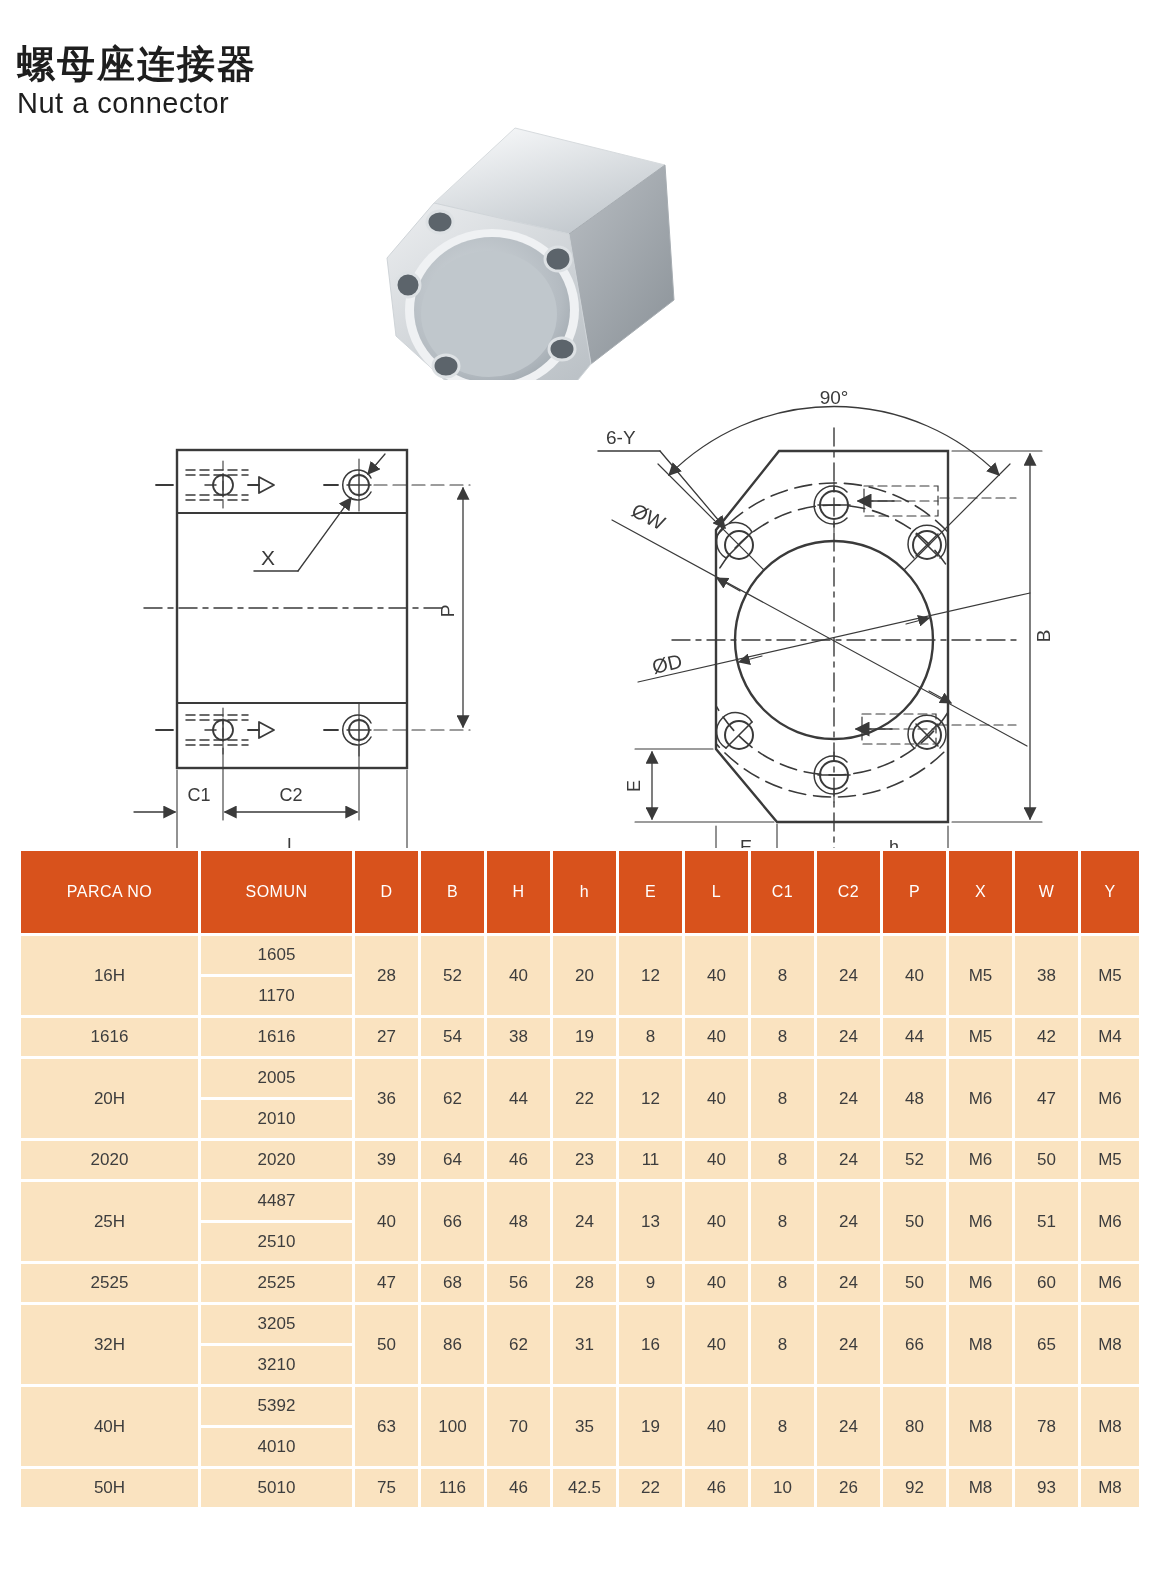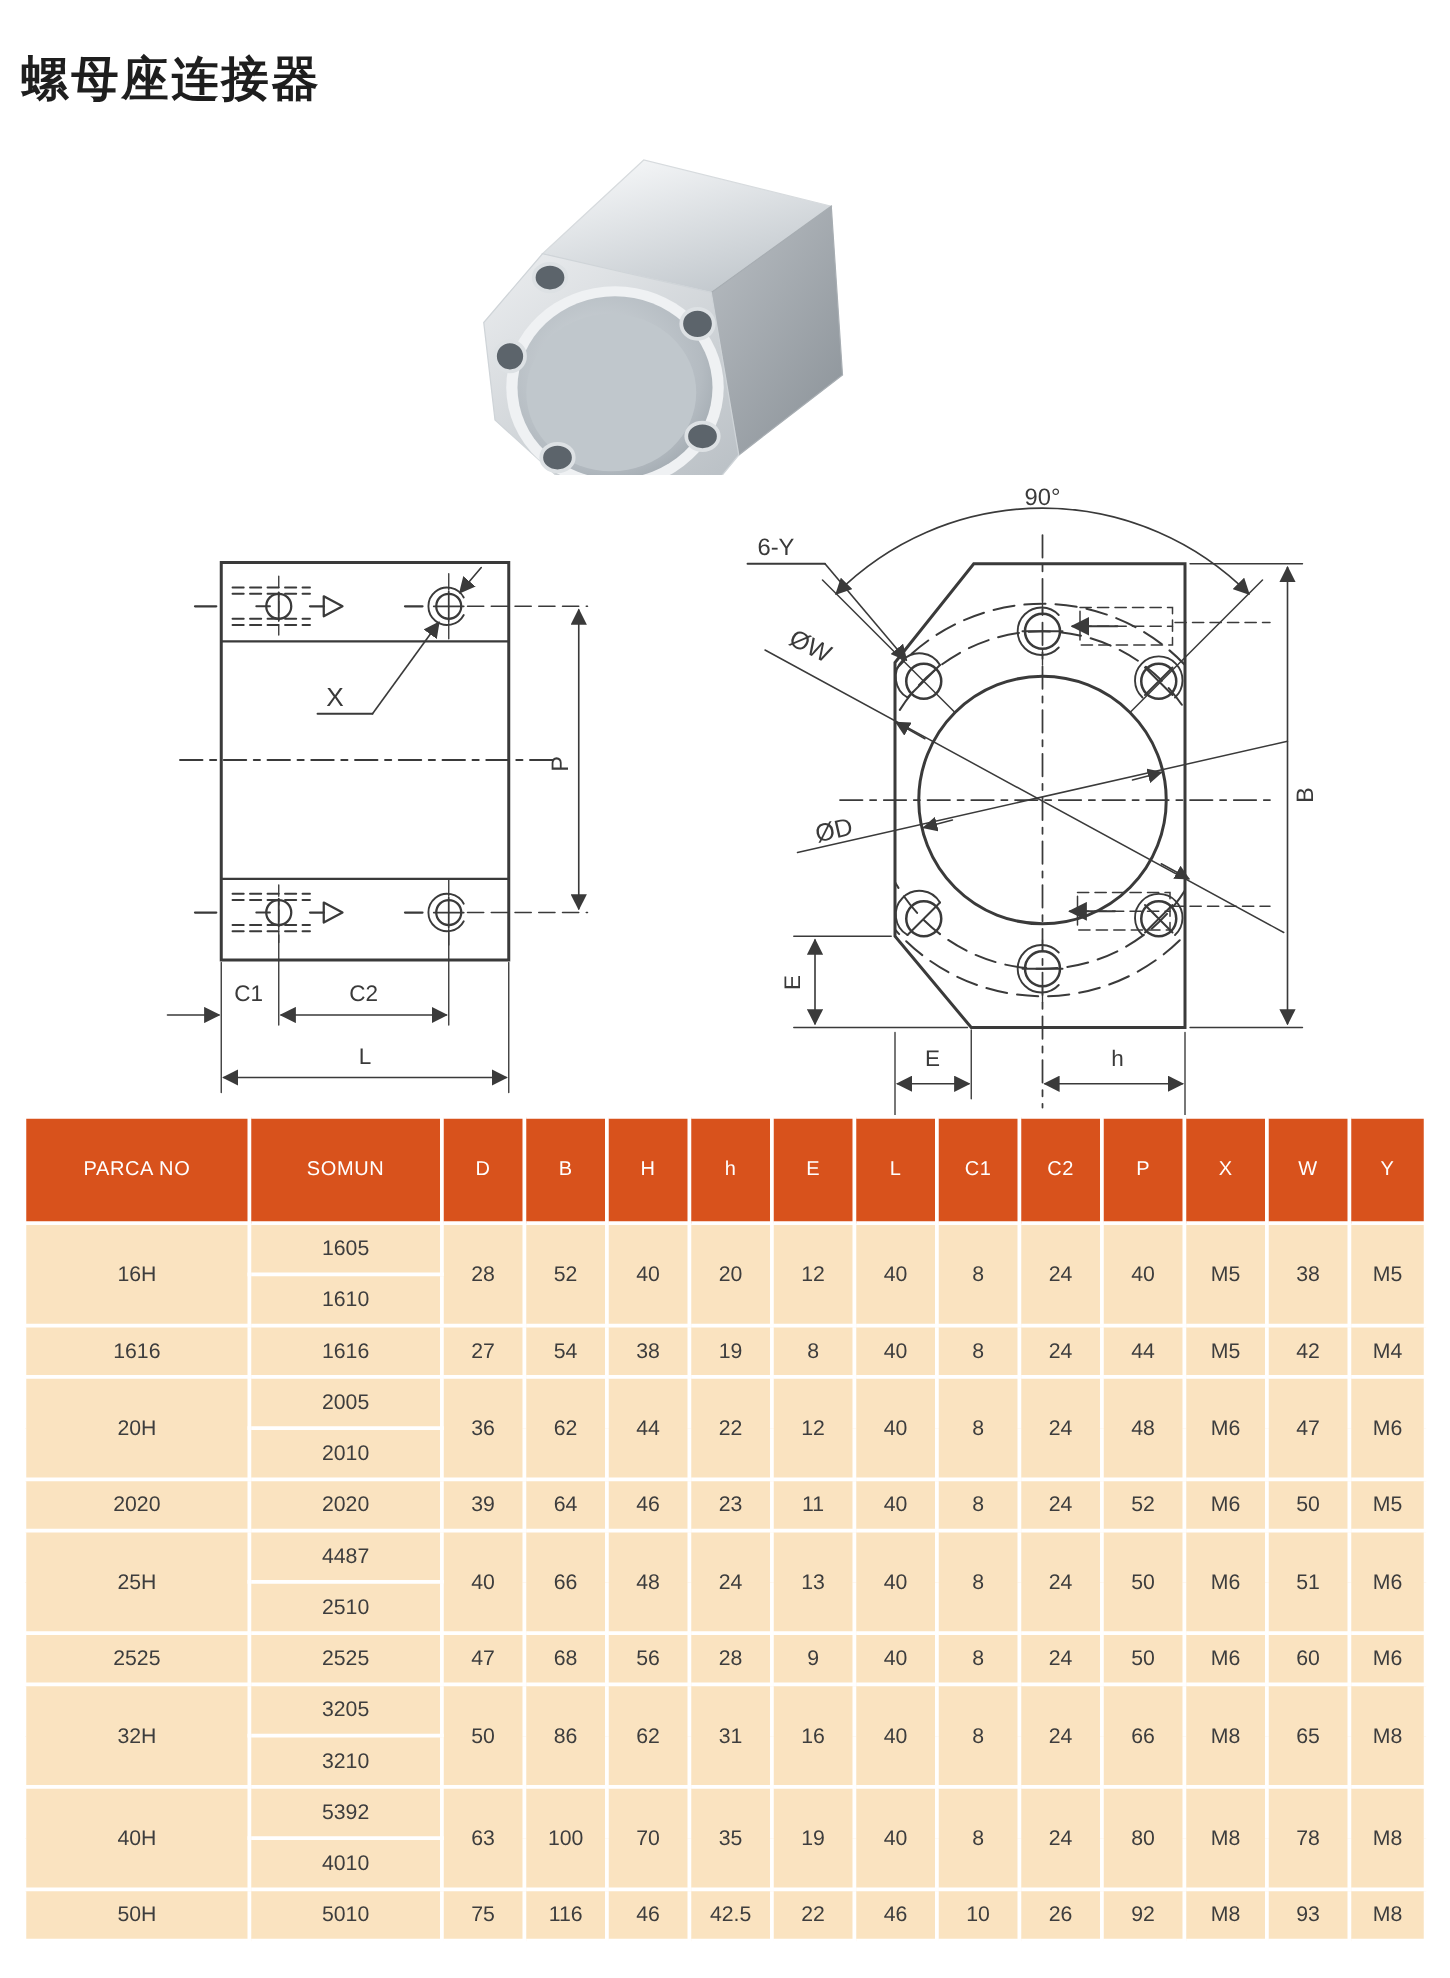--- a/index.html
+++ b/index.html
@@ -6,35 +6,36 @@
   #page{position:relative;width:1160px;height:1582px;background:#ffffff;overflow:hidden;
         font-family:"Liberation Sans", sans-serif;color:#333;}
   
   #title-block{position:absolute;left:17px;top:44px;}
   #title-zh{font-size:38px;font-weight:bold;color:#1e1e1e;letter-spacing:2px;line-height:1.1;}
   #title-en{font-size:29px;font-weight:400;color:#1e1e1e;margin-top:1px;letter-spacing:0.5px;}
   
   svg text{font-family:"Liberation Sans", sans-serif;fill:#3a3a3a;}
   .abs{position:absolute;}
   
-  #spec-table{position:absolute;left:18px;top:892px;width:1124px;border-collapse:collapse;table-layout:fixed;}
+  #spec-table{position:absolute;left:18px;top:848px;width:1124px;border-collapse:collapse;table-layout:fixed;}
   #spec-table th{background:#d8521c;color:#ffffff;font-weight:400;font-size:16px;height:80px;
                  border:3px solid #ffffff;text-align:center;letter-spacing:0.5px;}
   #spec-table td{background:#fae3c0;color:#3d3d3d;font-size:17px;text-align:center;vertical-align:middle;
                  border:3px solid #ffffff;padding:0;}
   #spec-table tr.r{height:41px;}
   td.muted{color:#a7aeb9;}
 </style>
 </head>
 <body>
 
 <div id="page">
 
   <div id="title-block">
     <div id="title-zh">螺母座连接器</div>
+    <div id="title-en">Nut a connector</div>
   </div>
 
   <svg class="abs" style="left:372px;top:108px" width="305" height="272" viewBox="0 0 305 272">
     <defs>
       <linearGradient id="gTop" x1="0" y1="0" x2="0.6" y2="1">
         <stop offset="0" stop-color="#fbfcfd"></stop>
           <stop offset="1" stop-color="#c3c9ce"></stop>
       </linearGradient>
       <linearGradient id="gSide" x1="0" y1="0" x2="0.8" y2="1">
         <stop offset="0" stop-color="#b9bec3"></stop>
@@ -278,21 +279,21 @@
         <td rowspan="2">12</td>
         <td rowspan="2">40</td>
         <td rowspan="2">8</td>
         <td rowspan="2">24</td>
         <td rowspan="2">40</td>
         <td rowspan="2">M5</td>
         <td rowspan="2">38</td>
         <td rowspan="2">M5</td>
       </tr>
       <tr class="r">
-        <td>1610</td>
+        <td>1170</td>
       </tr>
 
       <tr class="r">
         <td>1616</td>
         <td>1616</td>
         <td>27</td>
         <td>54</td>
         <td>38</td>
         <td>19</td>
         <td>8</td>

